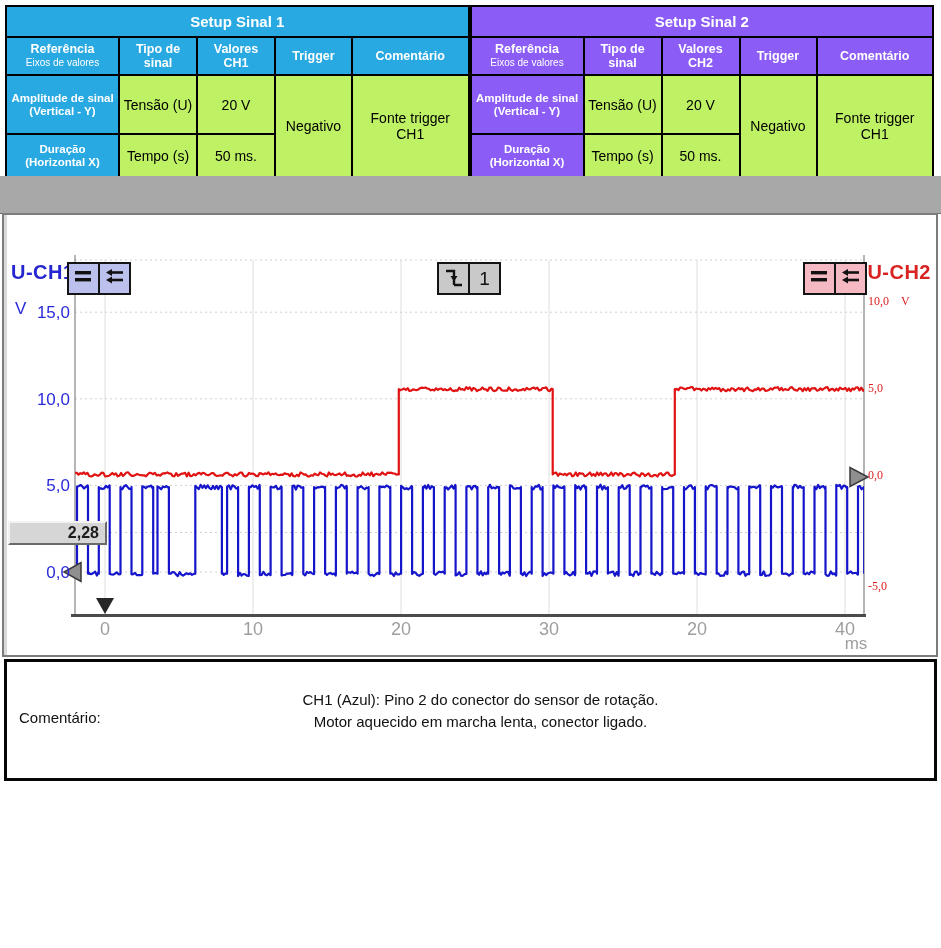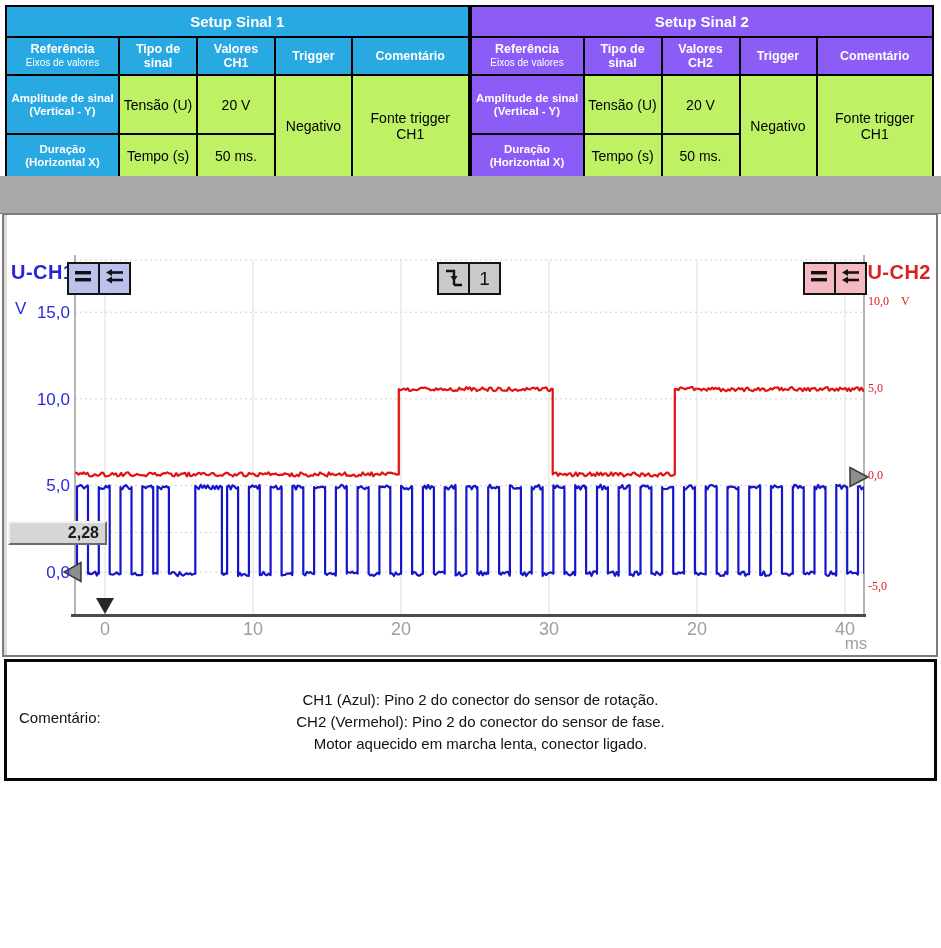--- a/index.html
+++ b/index.html
@@ -263,18 +263,17 @@
     <div class="x-tick" style="left:821px;">40</div>
     <div class="x-unit">ms</div>
 
     <div class="trig-level-box">2,28</div>
   </div>
 
   <div class="comment-box">
     <div class="comment-label">Comentário:</div>
     <div class="comment-lines">
       <div>CH1 (Azul): Pino 2 do conector do sensor de rotação.</div>
-      <div>CH2 (Vermehol): Pino 2 do conector do sensor de fase.</div>
       <div>Motor aquecido em marcha lenta, conector ligado.</div>
     </div>
   </div>
 
 </div>
 
 </body></html>

